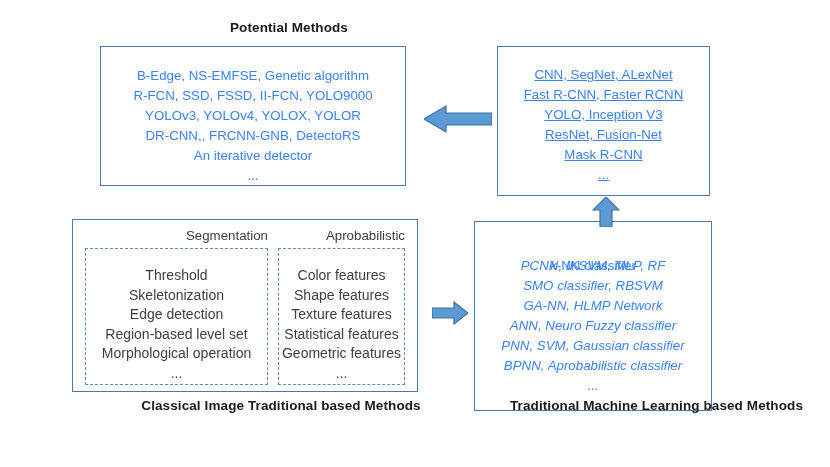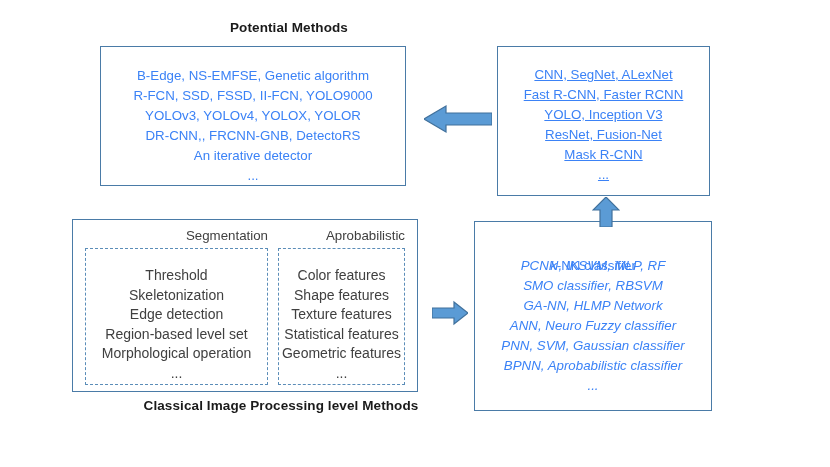--- a/index.html
+++ b/index.html
@@ -141,35 +141,36 @@
   <div class="subhead" id="subhead-classification">Aprobabilistic</div>
   <div class="dashed" id="dashed-classification">
     <div class="dashed-text">Color features
 Shape features
 Texture features
 Statistical features
 Geometric features
 ...</div>
   </div>
 
-  <div class="title" id="title-classical">Classical Image Processing level Methods</div>
+  <div class="title" id="title-classical">Classical Image Traditional based Methods</div>
 
   <div class="box" id="box-traditional">
     <div class="box-text" style="top:14px;">
       <span class="ital">k</span><span>-NN classifier</span>
     </div>
     <div class="box-text" style="top:33.5px;font-style:italic;">PCNN, IKSVM, MLP, RF
 SMO classifier, RBSVM
 GA-NN, HLMP Network
 ANN, Neuro Fuzzy classifier
 PNN, SVM, Gaussian classifier
 BPNN,  Aprobabilistic classifier
 ...</div>
   </div>
 
+  <div class="title" id="title-traditional">Traditional Machine Learning based Methods</div>
 
   <svg class="arrow" id="arrow-deep-to-potential" viewBox="0 0 68 32">
     <polygon points="0,16 22,3 22,10 68,10 68,22 22,22 22,29" fill="#5b9bd5" stroke="#41719c" stroke-width="1.2" stroke-linejoin="miter"></polygon>
   </svg>
 
   <svg class="arrow" id="arrow-trad-to-deep" viewBox="0 0 28 30">
     <polygon points="14,0 27,13 20,13 20,30 8,30 8,13 1,13" fill="#5b9bd5" stroke="#41719c" stroke-width="1.2" stroke-linejoin="miter"></polygon>
   </svg>
 
   <svg class="arrow" id="arrow-classical-to-trad" viewBox="0 0 36 26">

